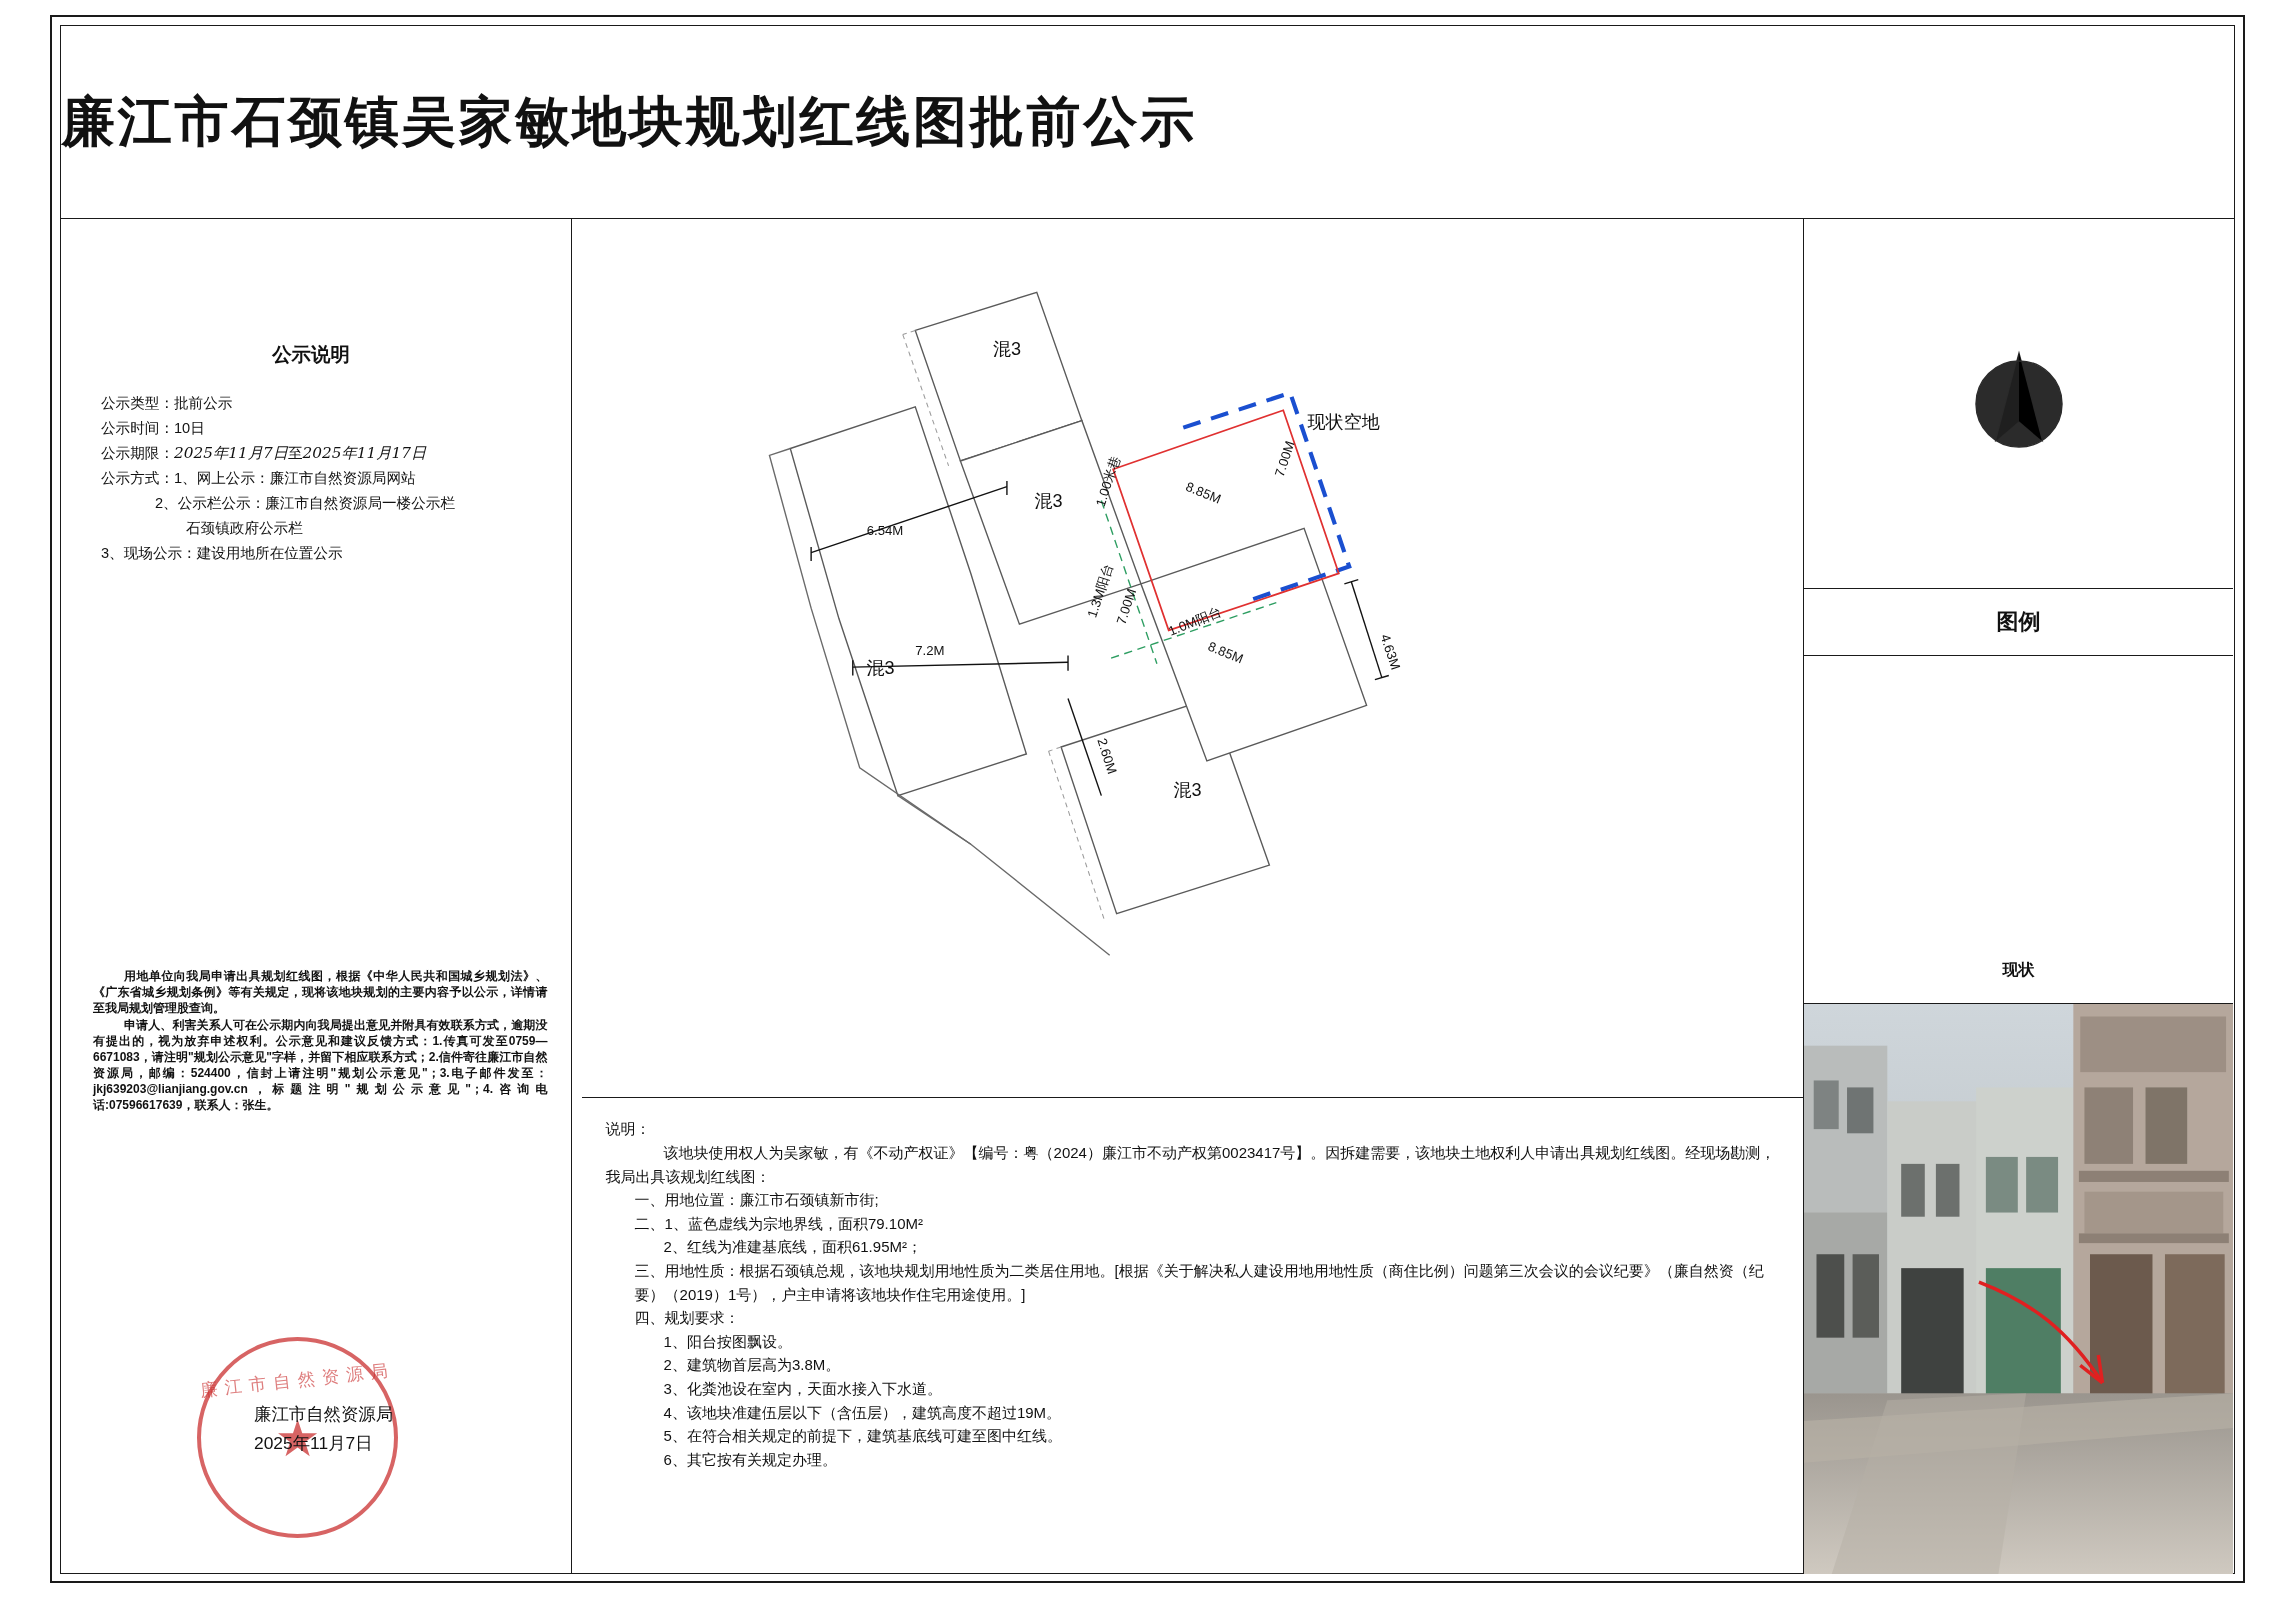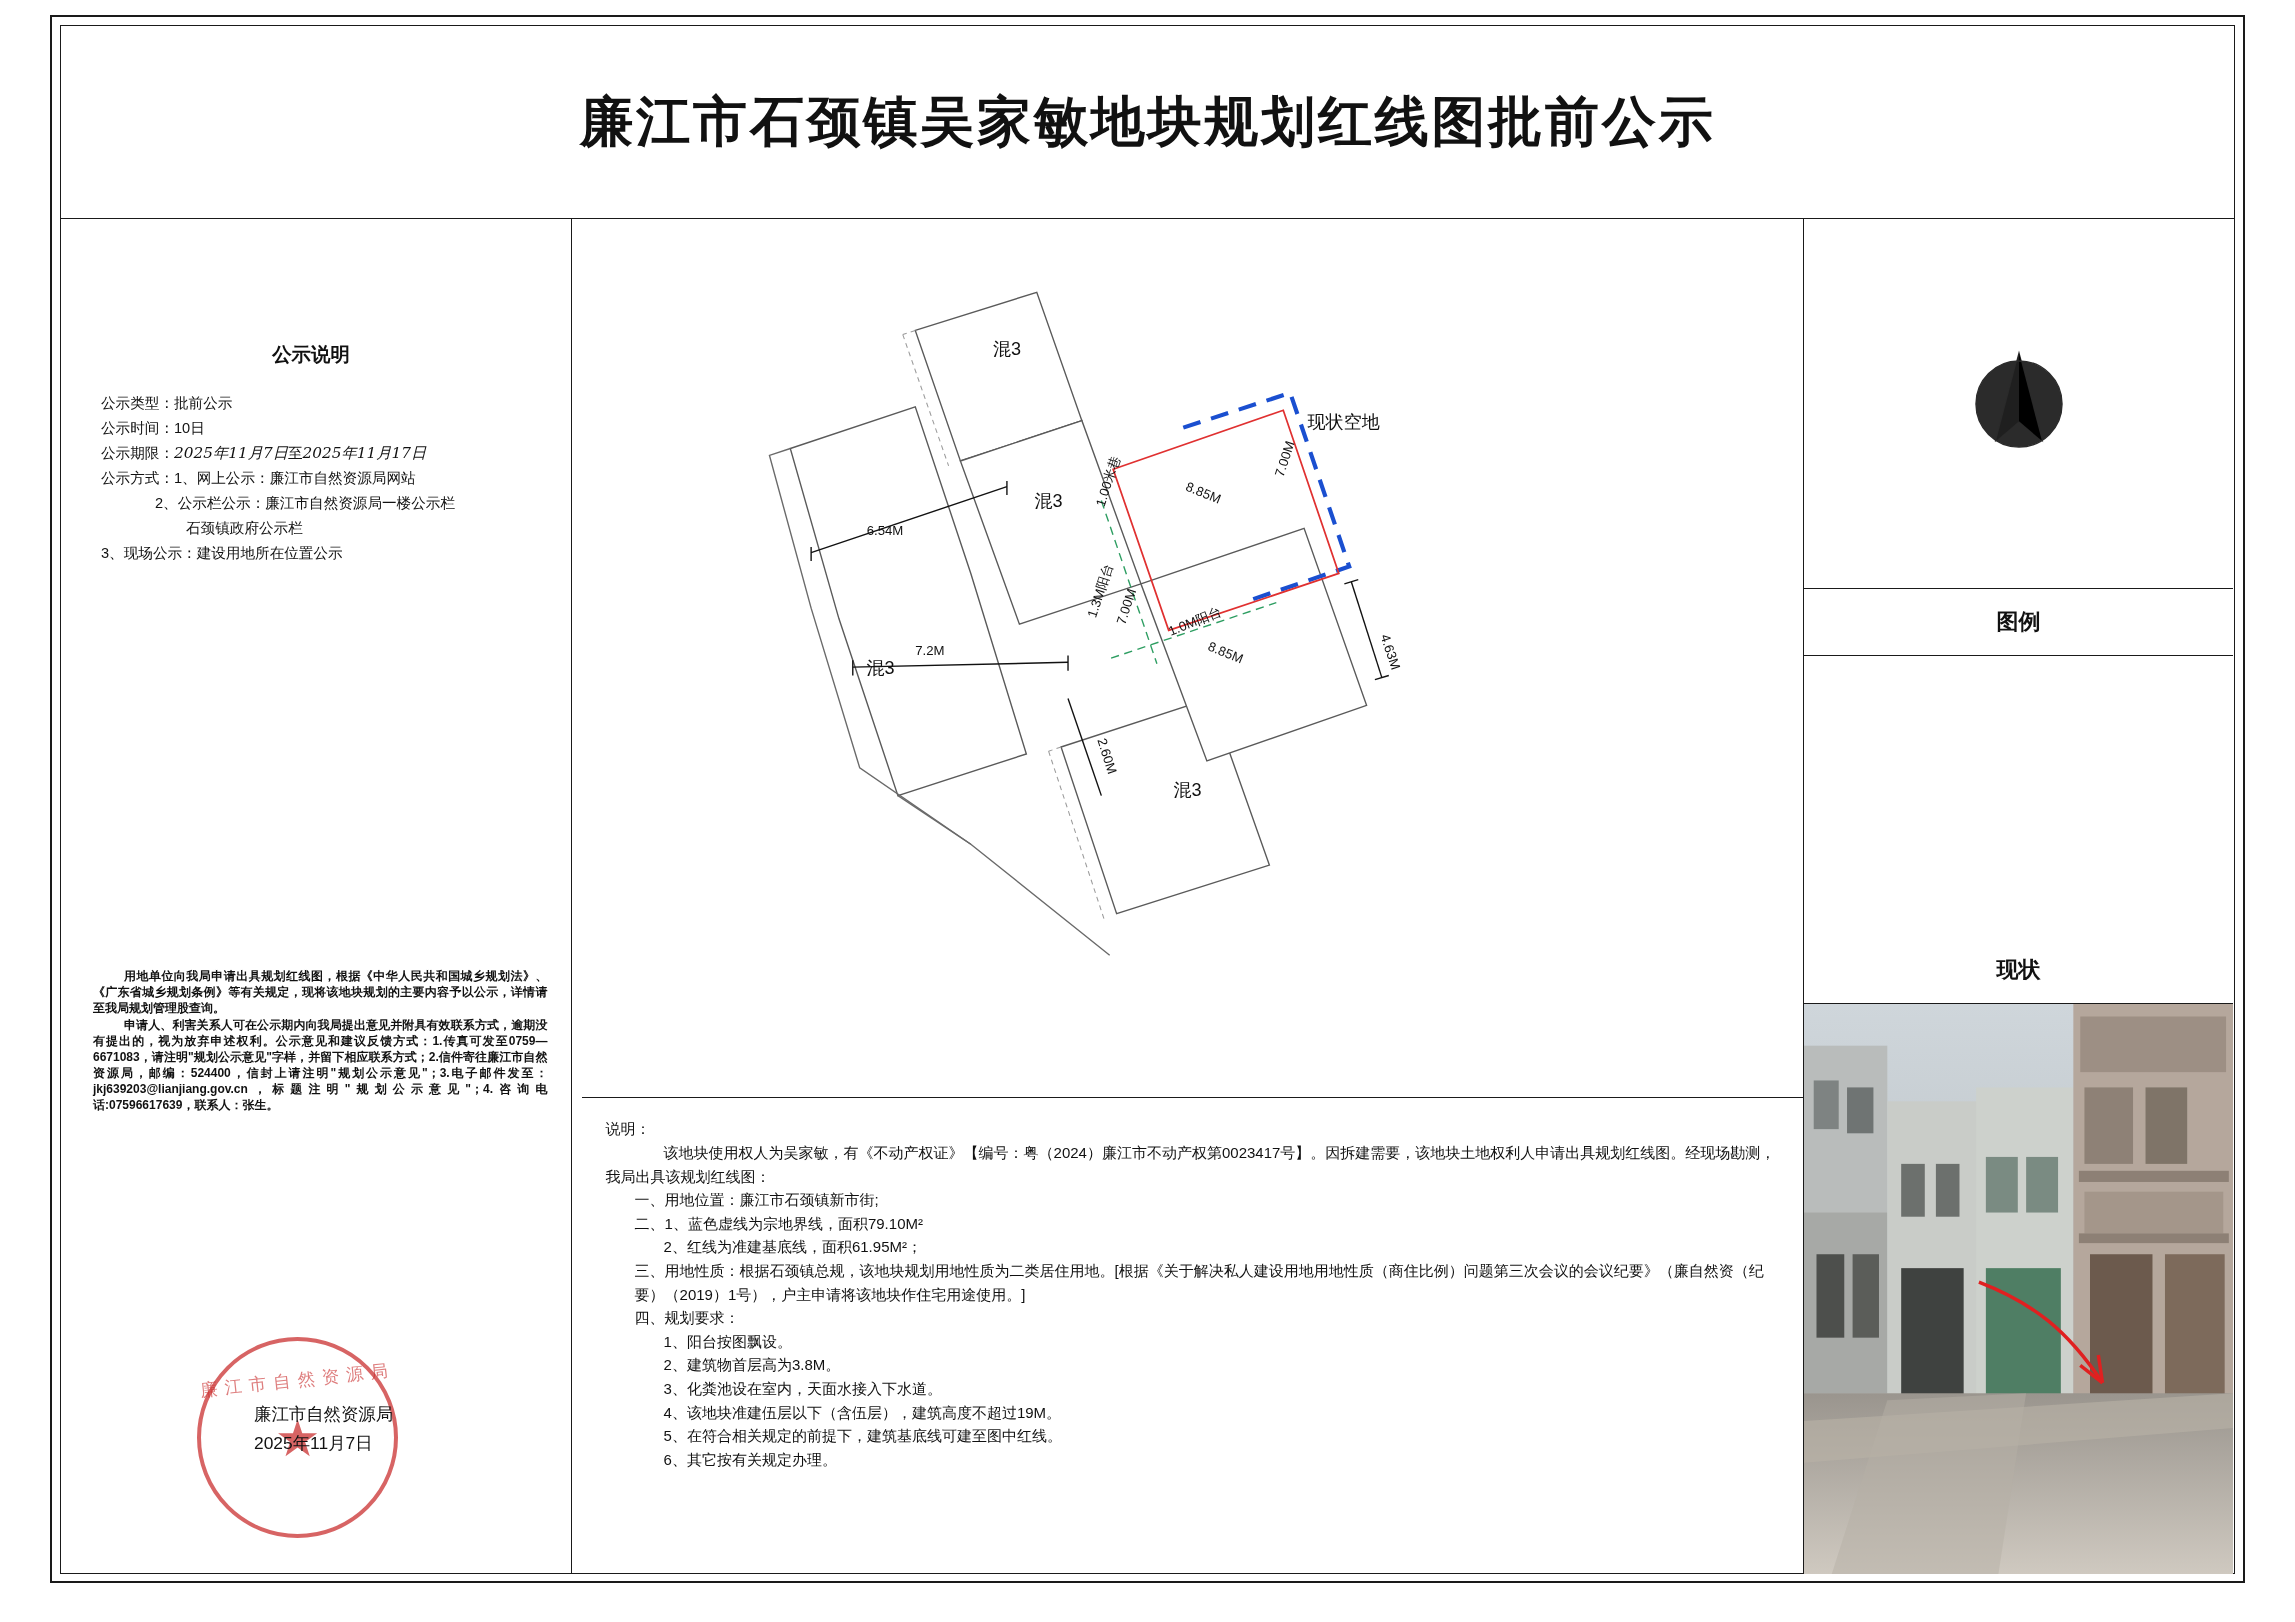--- a/index.html
+++ b/index.html
@@ -33,21 +33,21 @@
     border: 1.4px solid #1a1a1a;
     box-sizing: border-box;
   }
   
   .title-band {
     position: absolute;
     left: 61px; top: 26px;
     width: 2173px; height: 193px;
     display: flex;
     align-items: center;
-    justify-content: center;
+    justify-content: flex-start;
     border-bottom: 1.4px solid #1a1a1a;
     box-sizing: border-box;
   }
   .title-text {
     font-size: 54px;
     letter-spacing: 2.8px;
     font-weight: 700;
     color: #111;
     white-space: nowrap;
   }
@@ -222,21 +222,21 @@
   }
   .sw-green { border: 1.4px dashed #2e9e62; }
   .legend-label { font-size: 21px; }
   .status-head {
     position: absolute;
     left: 0; top: 718px;
     width: 429px; height: 67px;
     border-bottom: 1.4px solid #1a1a1a;
     box-sizing: border-box;
     display:flex; align-items:center; justify-content:center;
-    font-size: 22px; font-weight:700;
+    font-size: 16px; font-weight:700;
   }
   .photo-box {
     position: absolute;
     left: 0; top: 785px;
     width: 429px; height: 570px;
     box-sizing: border-box;
     overflow: hidden;
     background: #b9b4ae;
   }
   .photo-box svg { display:block; }

